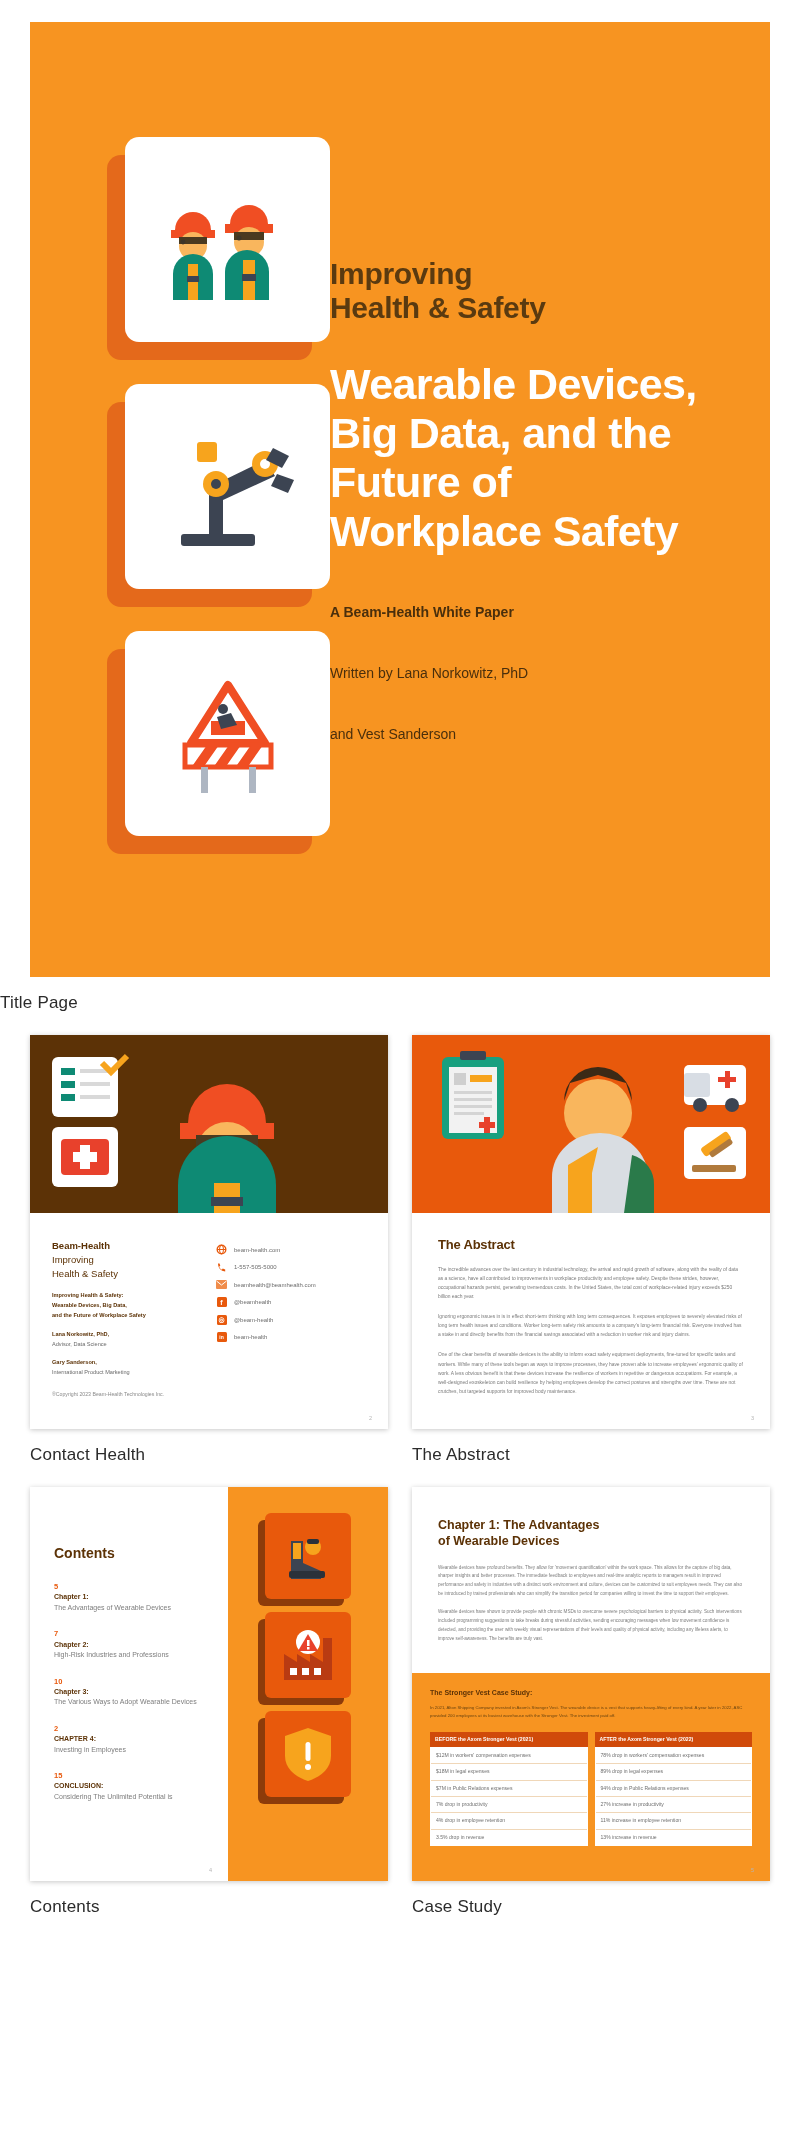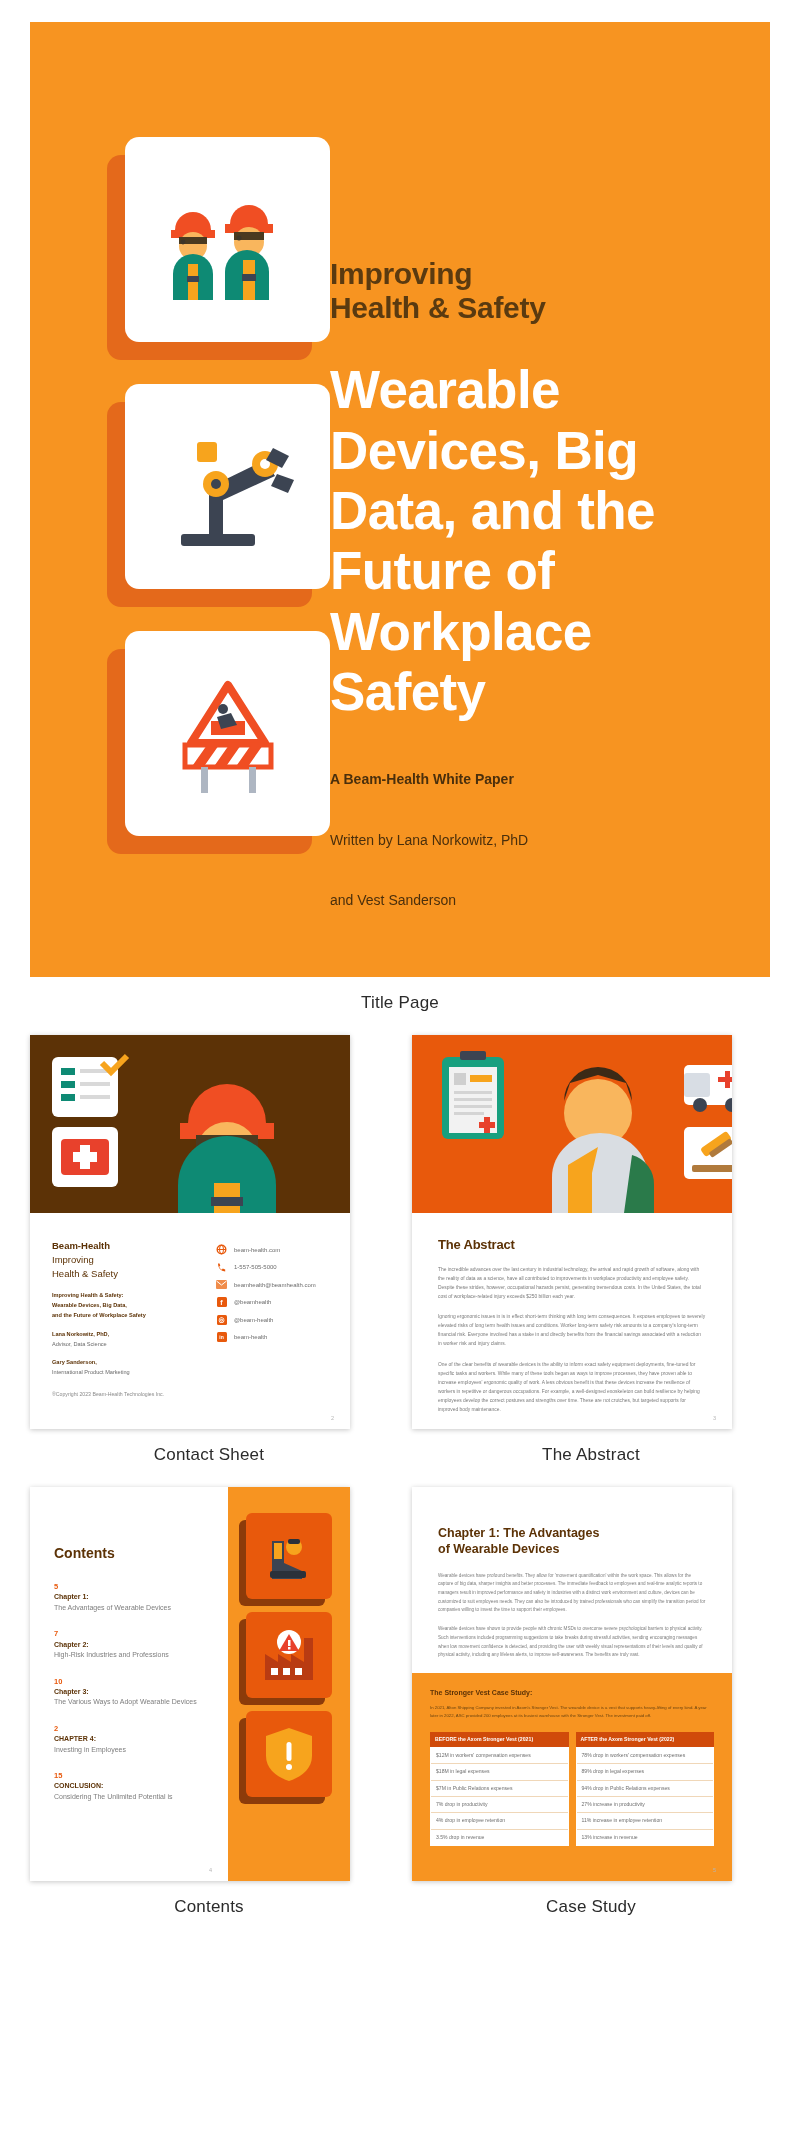--- a/index.html
+++ b/index.html
@@ -7,21 +7,21 @@
     width: 800px;
     background: #ffffff;
     font-family: "Liberation Sans", sans-serif;
     color: #333;
     -webkit-font-smoothing: antialiased;
   }
   .sheet { width: 800px; padding: 0 0 30px 0; }
 
   
   .caption {
-    text-align: center;
+    text-align: left;
     font-size: 17px;
     color: #2b2b2b;
     font-family: "Liberation Sans", sans-serif;
     padding: 16px 0 22px 0;
     letter-spacing: .2px;
   }
 
   
   .title-page {
     position: relative;
@@ -58,21 +58,21 @@
 
   .kicker {
     font-size: 30px;
     line-height: 1.12;
     font-weight: 600;
     color: #5a3a10;
     letter-spacing: -0.3px;
     margin-bottom: 36px;
   }
   .big-title {
-    font-size: 53px;
+    font-size: 43px;
     line-height: 1.14;
     font-weight: 700;
     color: #ffffff;
     letter-spacing: -0.6px;
     margin-bottom: 46px;
   }
   .byline-strong {
     font-size: 14px; font-weight: 700; color: #4a2f0c; line-height: 1.5; margin-top: 15px;
   }
   .byline {
@@ -82,21 +82,21 @@
   
   .row {
     display: flex;
     justify-content: center;
     gap: 24px;
     width: 800px;
   }
   .col { width: 358px; }
 
   .mini-page {
-    width: 320px;
+    width: 358px;
     background: #ffffff;
     box-shadow: 0 1px 5px rgba(0,0,0,.22);
     overflow: hidden;
     position: relative;
   }
 
   
   .cs-hero { height: 178px; background: #5c3206; position: relative; overflow: hidden; }
   .cs-body { padding: 26px 22px 18px 22px; height: 216px; position: relative; }
   .cs-cols { display: flex; gap: 14px; }
@@ -128,21 +128,21 @@
   .tc-num { font-size: 7.5px; font-weight: 700; color: #e8590c; line-height: 1.5; }
   .tc-ch { font-size: 7px; font-weight: 700; color: #5c3206; line-height: 1.5; }
   .tc-ti { font-size: 7px; color: #7d7d7d; line-height: 1.5; }
   .tc-card { position: relative; width: 86px; height: 86px; }
   .tc-card .sh { position: absolute; left: -7px; top: 7px; width: 86px; height: 86px; background: #8c3b0a; border-radius: 6px; }
   .tc-card .fc { position: absolute; inset: 0; background: #e8590c; border-radius: 6px; display: flex; align-items: center; justify-content: center; overflow: hidden; }
 
   
   .cse { height: 394px; position: relative; }
   .cse-top { padding: 30px 26px 0 26px; }
-  .cse-h { font-size: 12.5px; font-weight: 700; color: #5c3206; line-height: 1.3; margin-bottom: 14px; margin-top: 8px; }
+  .cse-h { font-size: 12.5px; font-weight: 700; color: #5c3206; line-height: 1.3; margin-bottom: 14px; }
   .cse-p { font-size: 4.6px; line-height: 1.9; color: #7d7d7d; margin-bottom: 10px; }
   .cse-band { position: absolute; left: 0; right: 0; bottom: 0; top: 186px; background: #f79421; padding: 16px 18px 0 18px; }
   .cse-band-h { font-size: 7px; font-weight: 700; color: #5c3206; margin-bottom: 8px; }
   .cse-band-p { font-size: 4.3px; line-height: 1.85; color: #6a4410; margin-bottom: 12px; }
   .tbl { display: flex; gap: 7px; }
   .tcol { flex: 1; }
   .th { background: #d04a0a; color: #fff; font-size: 5.2px; font-weight: 700; padding: 4.5px 5px; }
   .td { background: #fff; color: #6f6f6f; font-size: 5.1px; line-height: 1.45; padding: 4px 5px; border-bottom: 1px solid #f0d7b8; min-height: 13px; }
   .td:last-child { border-bottom: none; }
   .tbody { border: 1px solid #ffffff; }
@@ -331,21 +331,21 @@
                 <span class="ic">
                     <span class="sq" style="font-size:5px">in</span>
                   </span>
                 <span class="tx">beam-health</span>
               </div>
             </div>
           </div>
           <div class="pgnum">2</div>
         </div>
       </div>
-      <div class="caption">Contact Sheet</div>
+      <div class="caption">Contact Health</div>
     </div>
 
     <div class="col">
       <div class="mini-page">
         <div class="ab-hero">
           <svg width="358" height="178" viewBox="0 0 358 178">
             <rect width="358" height="178" fill="#e8590c"></rect>
 
             <rect x="30" y="22" width="62" height="82" rx="6" fill="#18a07f"></rect>
             <rect x="48" y="16" width="26" height="9" rx="2" fill="#3c4452"></rect>

